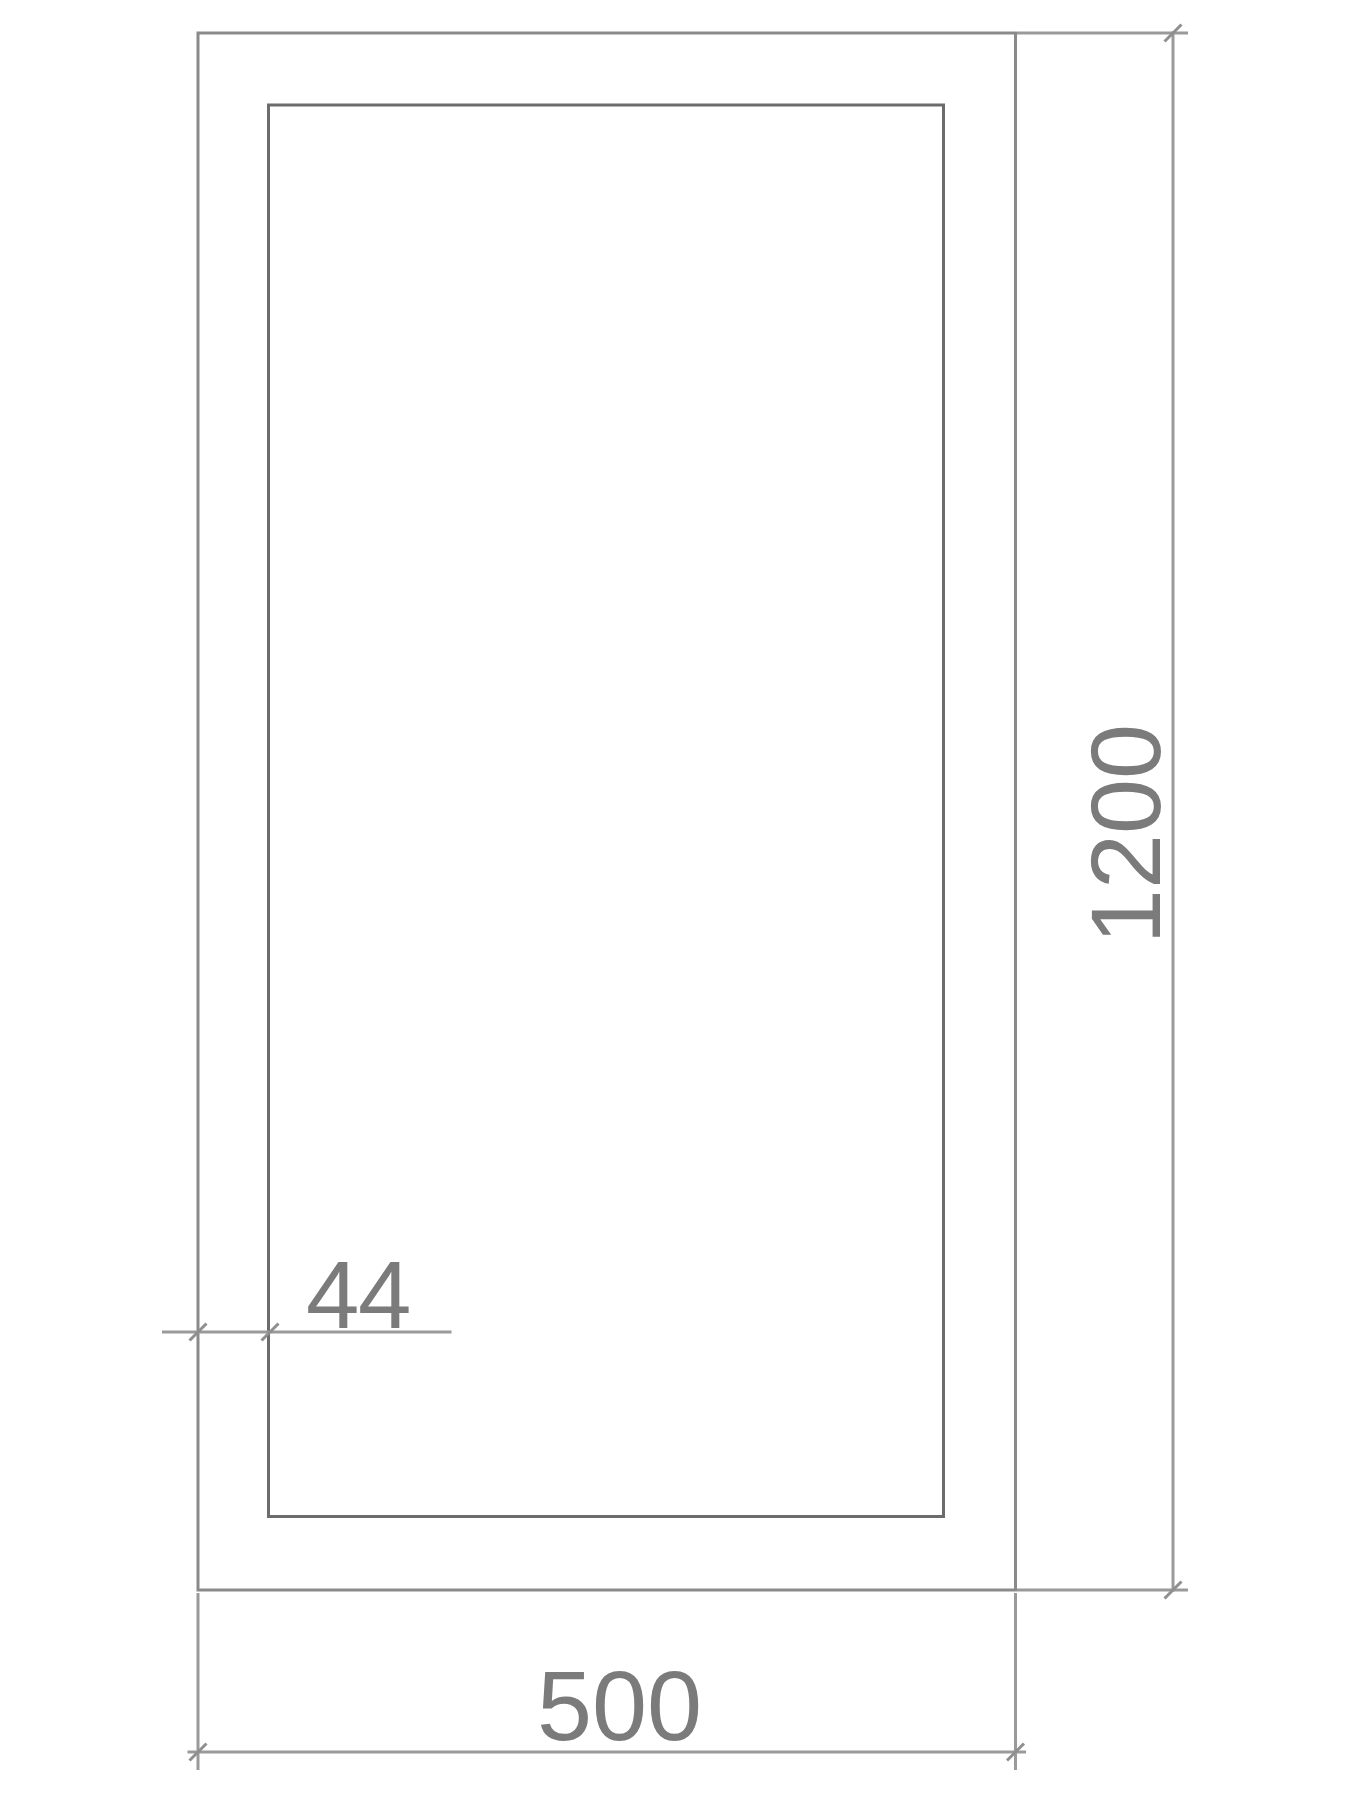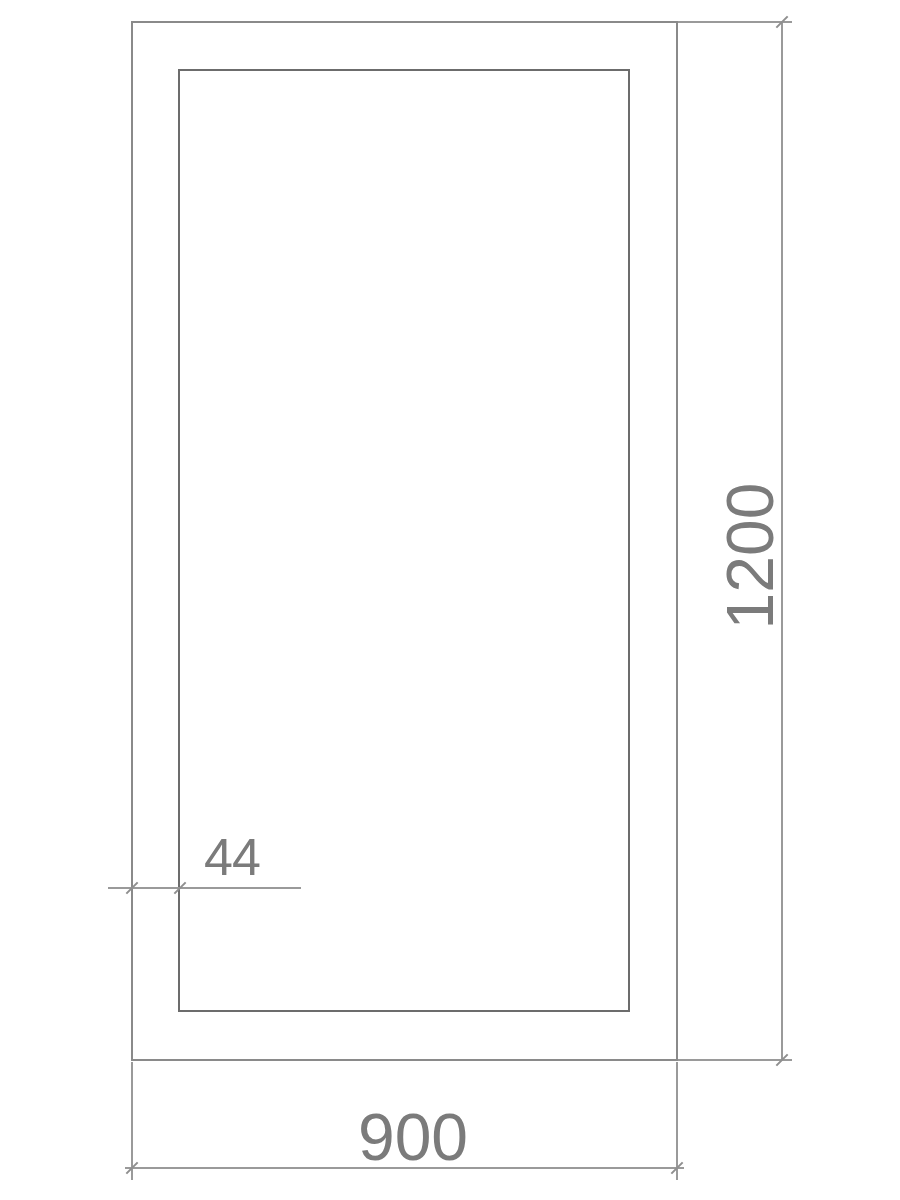--- a/index.html
+++ b/index.html
@@ -47,21 +47,21 @@
     transform: rotate(-45deg);
   }
   .dim-label {
     position: absolute;
     color: var(--label-text, #7b7b7b);
     line-height: 1;
     white-space: nowrap;
   }
   .label-frame {
     left: 204px; top: 831px;
-    font-size: 52px;
+    font-size: 64px;
     letter-spacing: -1px;
   }
   .label-width {
     left: 338px; top: 1104px;
     width: 150px;
     text-align: center;
     font-size: 66px;
   }
   .label-height {
     left: 600px; top: 523px;
@@ -83,21 +83,21 @@
   <div class="dim-h" style="left:108px; top:887px; width:193px;"></div>
   <div class="tick" style="left:124px; top:887px;"></div>
   <div class="tick" style="left:172px; top:887px;"></div>
   <div class="dim-label label-frame">44</div>
 
   <div class="dim-v" style="left:131px; top:1062px; height:118px;"></div>
   <div class="dim-v" style="left:676px; top:1062px; height:118px;"></div>
   <div class="dim-h" style="left:125px; top:1167px; width:559px;"></div>
   <div class="tick" style="left:124px; top:1167px;"></div>
   <div class="tick" style="left:669px; top:1167px;"></div>
-  <div class="dim-label label-width">900</div>
+  <div class="dim-label label-width">500</div>
 
   <div class="dim-h" style="left:678px; top:21px; width:114px;"></div>
   <div class="dim-h" style="left:678px; top:1059px; width:114px;"></div>
   <div class="dim-v" style="left:781px; top:21px; height:1040px;"></div>
   <div class="tick" style="left:774px; top:21px;"></div>
   <div class="tick" style="left:774px; top:1059px;"></div>
   <div class="dim-label label-height">1200</div>
 
 </div>
 

